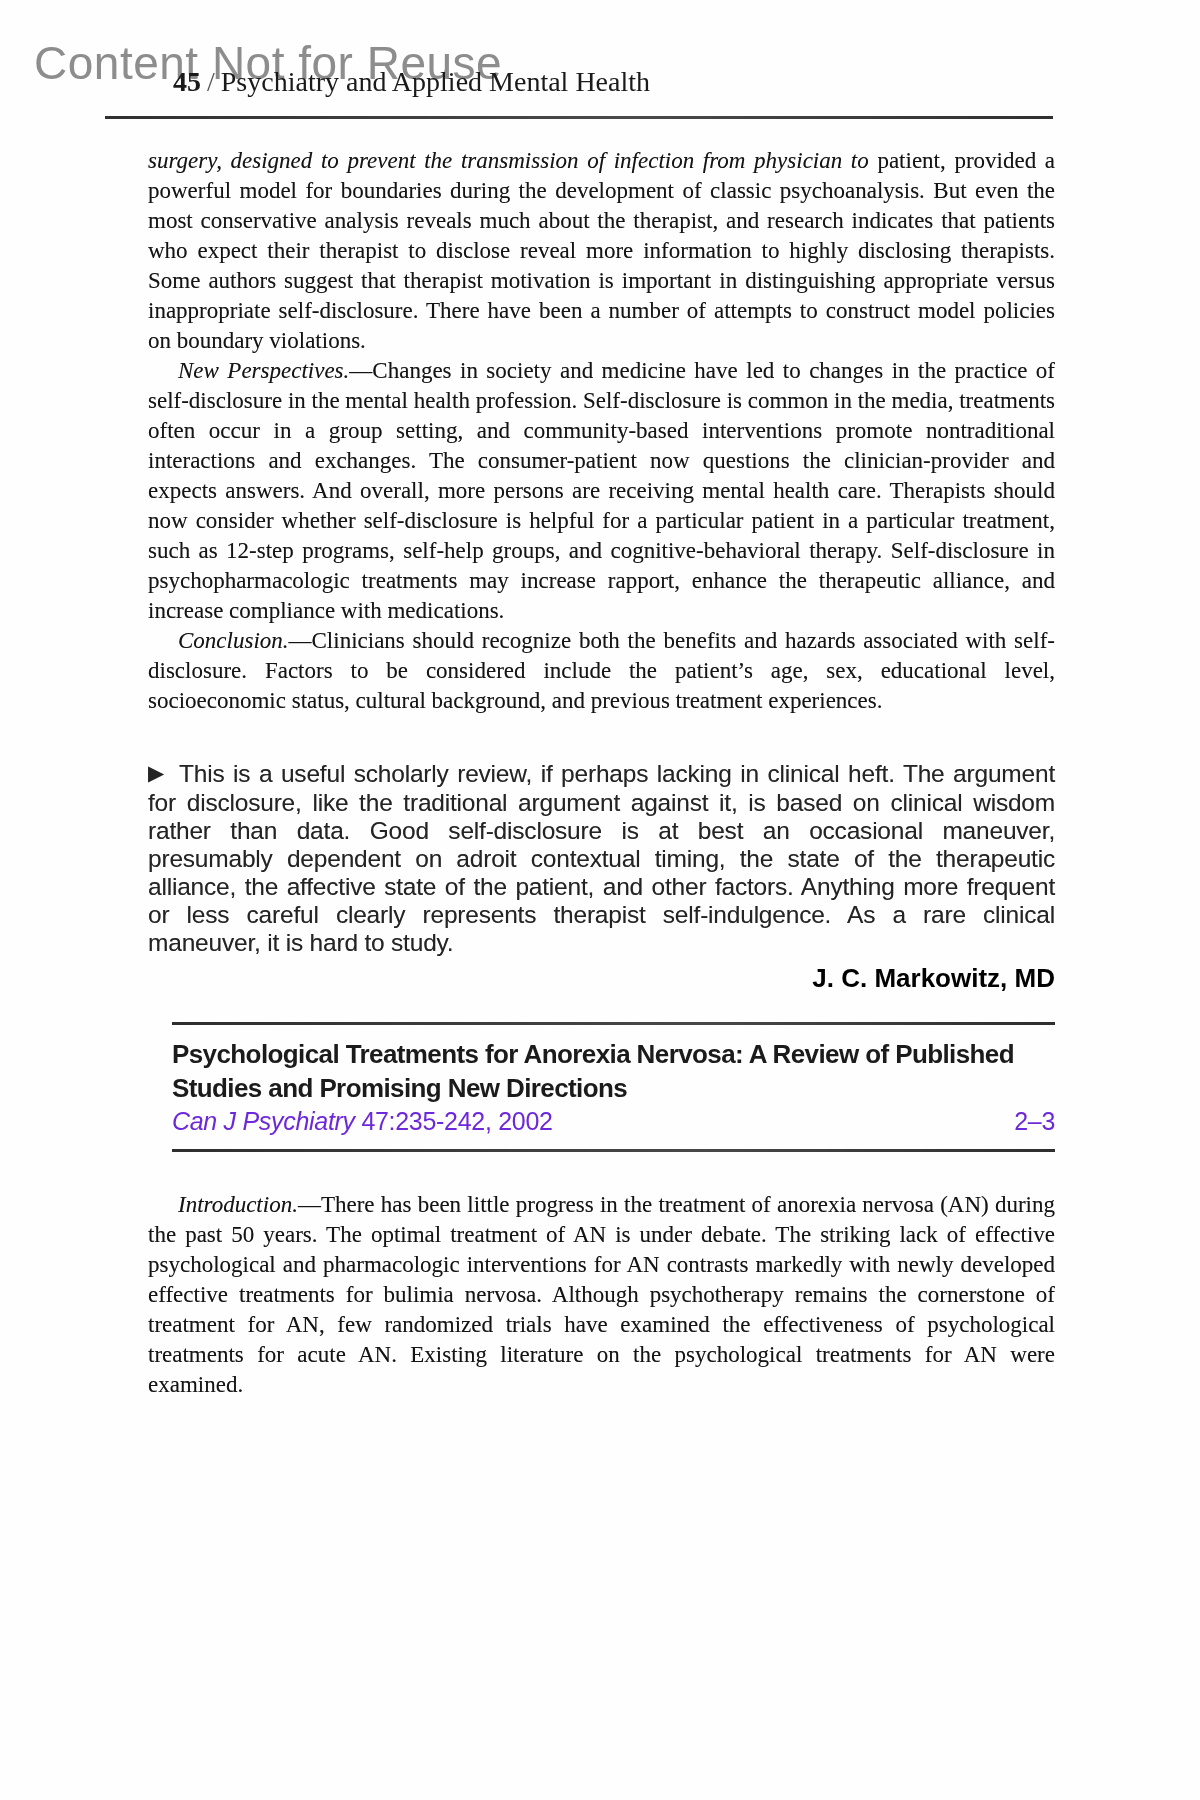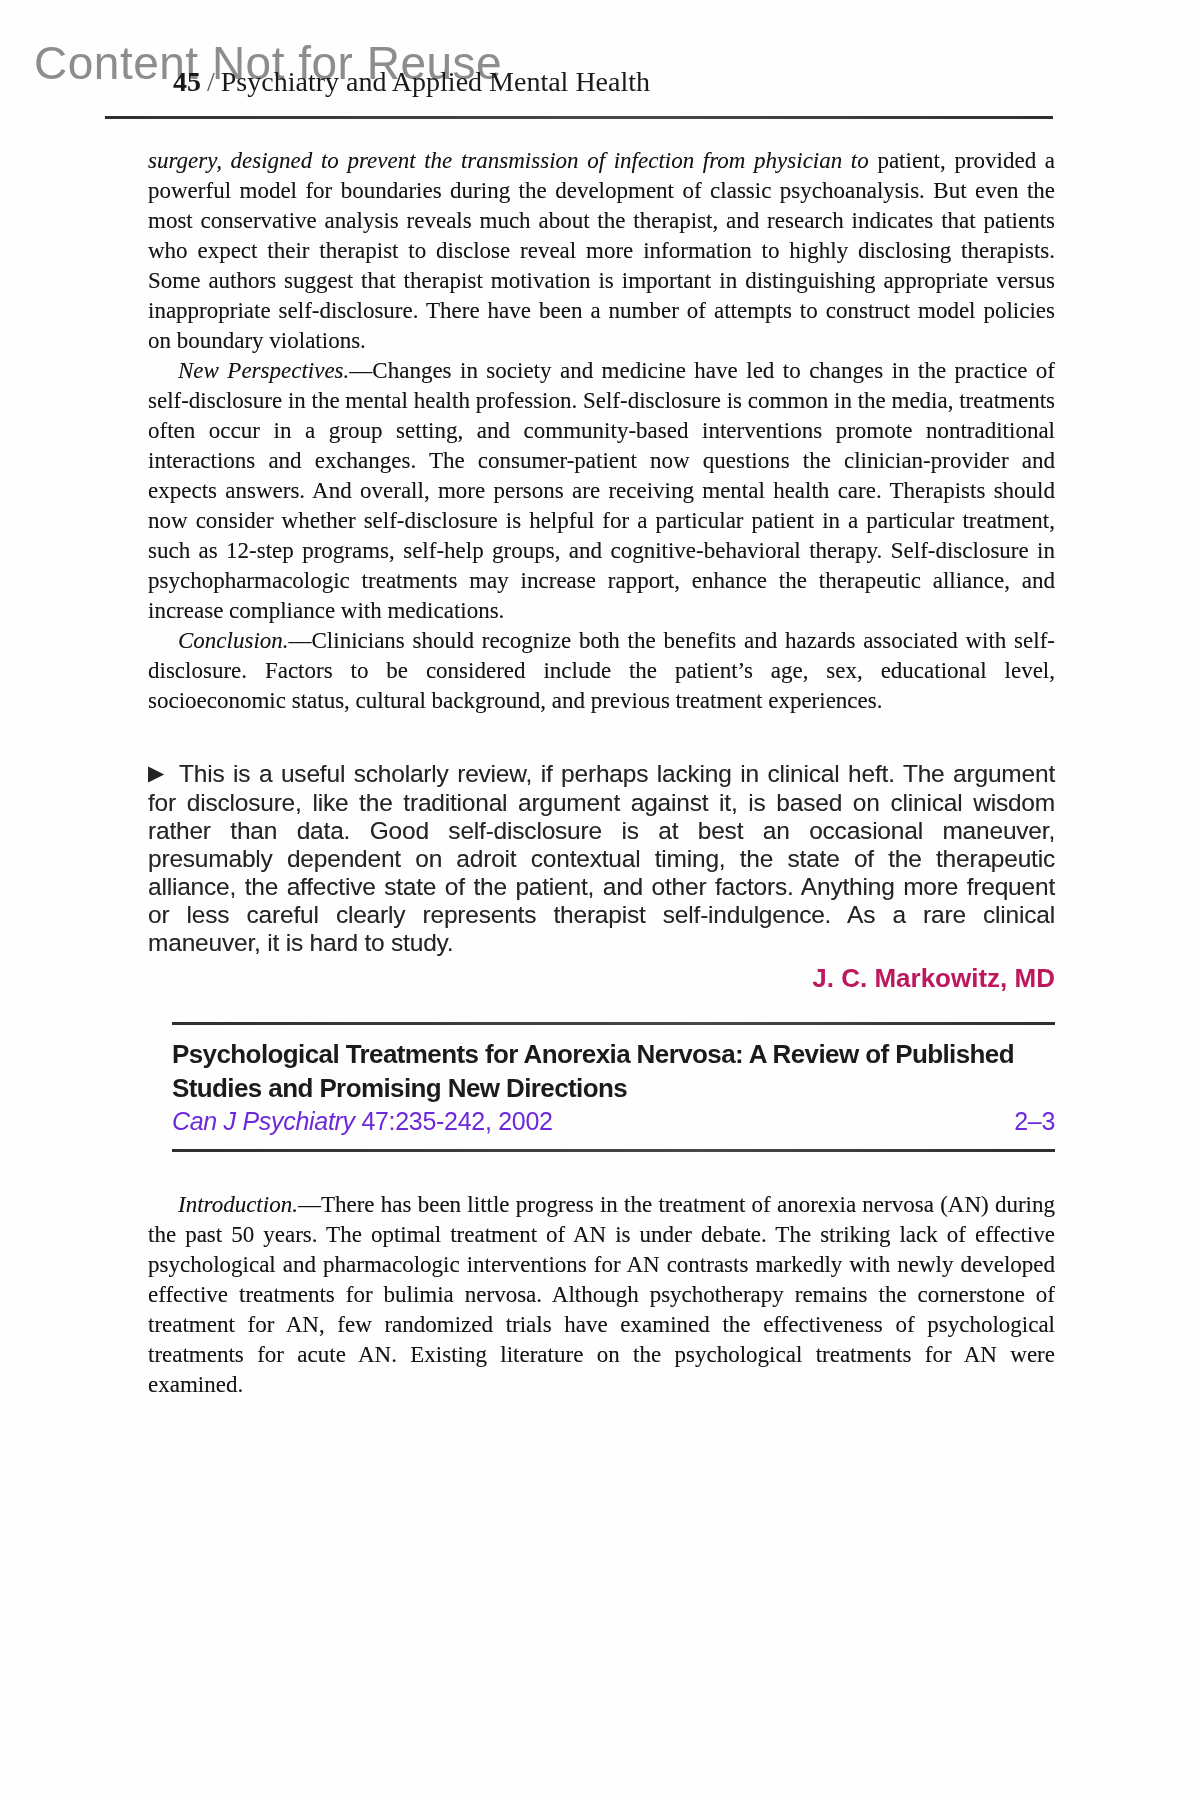--- a/index.html
+++ b/index.html
@@ -71,21 +71,21 @@
     margin-right: 13px;
     position: relative;
     top: -2px;
   }
   .signature {
     margin-top: 6px;
     font-family: "Liberation Sans", "DejaVu Sans", sans-serif;
     font-size: 26px;
     font-weight: 700;
     text-align: right;
-    color: #be185d;
+    color: #000000;
   }
   .citation-block { margin-top: 28px; margin-left: 24px; }
   .cite-rule {
     height: 3px;
     background: linear-gradient(90deg, #2e2e2e, #484848 60%, #2e2e2e);
   }
   .cite-title {
     margin: 12px 0 0 0;
     font-family: "Liberation Sans", "DejaVu Sans", sans-serif;
     font-size: 26px;

